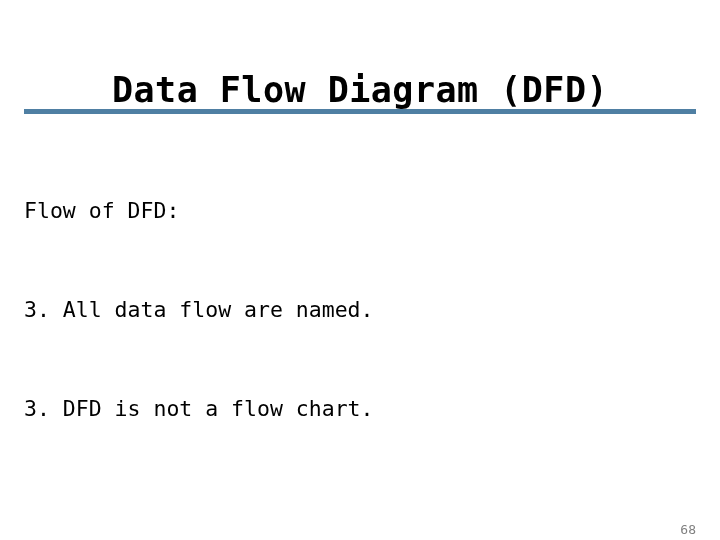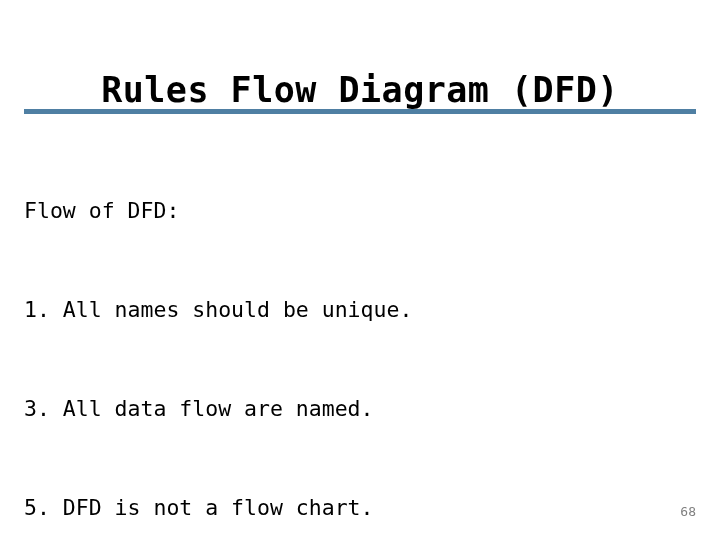--- a/index.html
+++ b/index.html
@@ -63,42 +63,41 @@
   .body-line {
     display: block;
     white-space: pre;
     height: 33px;
   }
 
   
   .page-number {
     position: absolute;
     right: 24px;
-    bottom: 20px;
+    bottom: 2px;
     font-family: "DejaVu Sans Mono", "Liberation Mono", monospace;
     font-size: 13px;
     line-height: 16px;
     color: #808080;
     white-space: pre;
   }
 </style>
 </head>
 <body>
 
 <div class="slide">
 
-  <h1 class="slide-title">Rules Flow Diagram (DFD)</h1>
+  <h1 class="slide-title">Data Flow Diagram (DFD)</h1>
 
   <div class="title-divider"></div>
 
   <div class="body-block">
     <span class="body-line">Flow of DFD:</span>
-    <span class="body-line">1. All names should be unique.</span>
     <span class="body-line">3. All data flow are named.</span>
-    <span class="body-line">5. DFD is not a flow chart.</span>
+    <span class="body-line">3. DFD is not a flow chart.</span>
     
     
     
     
     
     
     
   </div>
 
   <div class="page-number">68</div>

